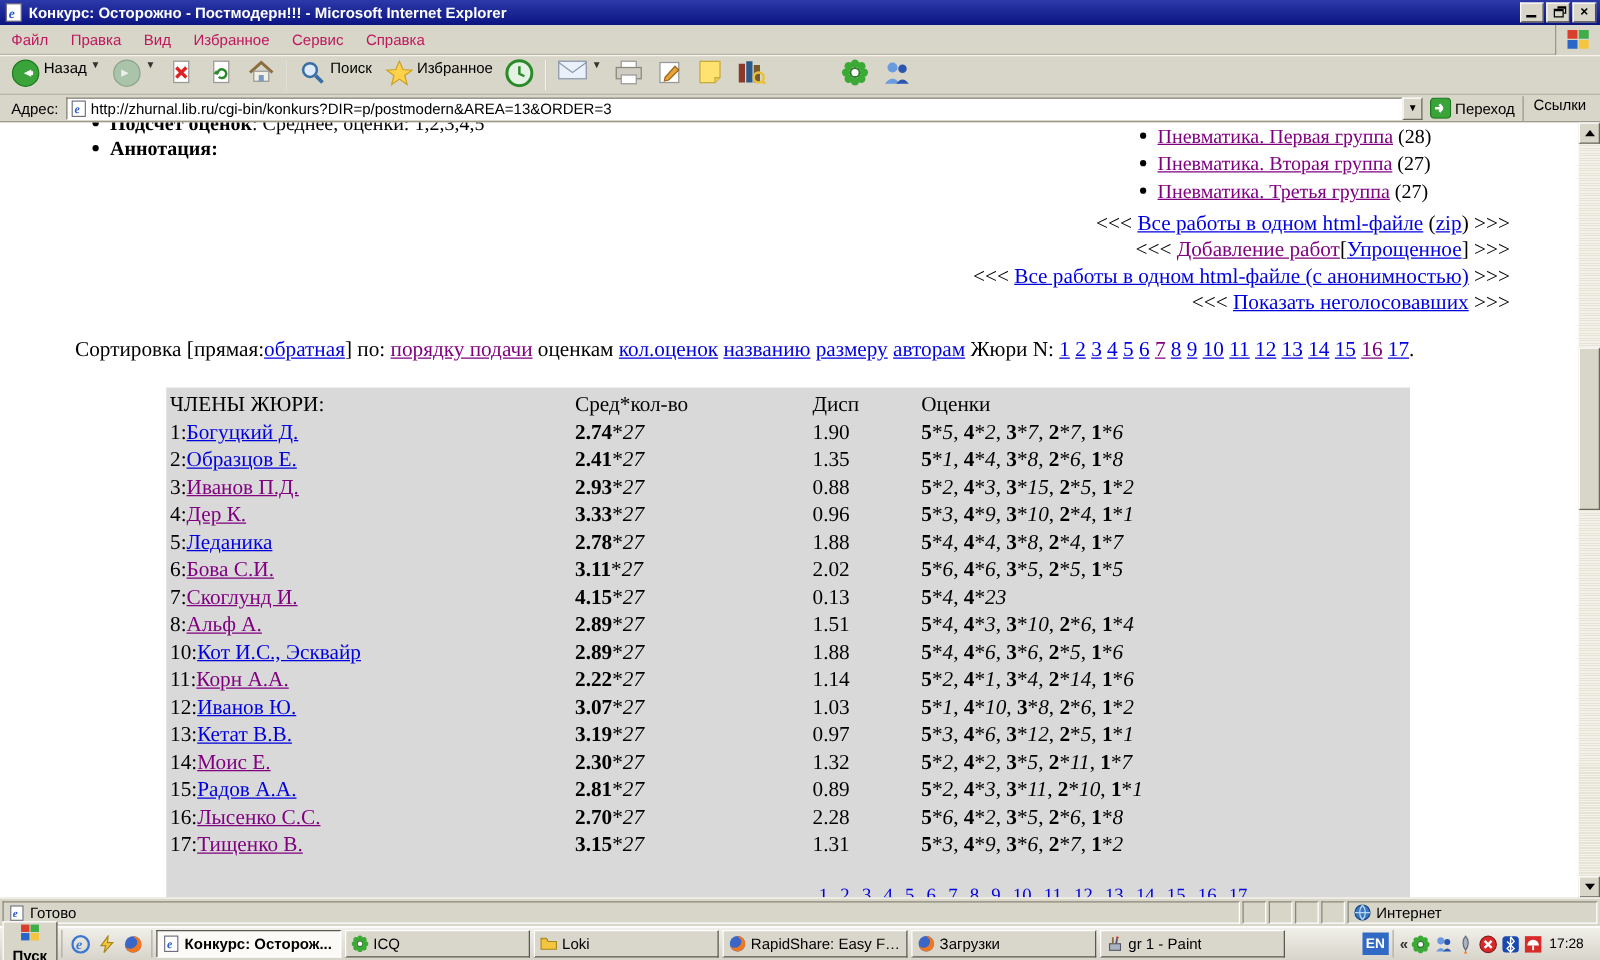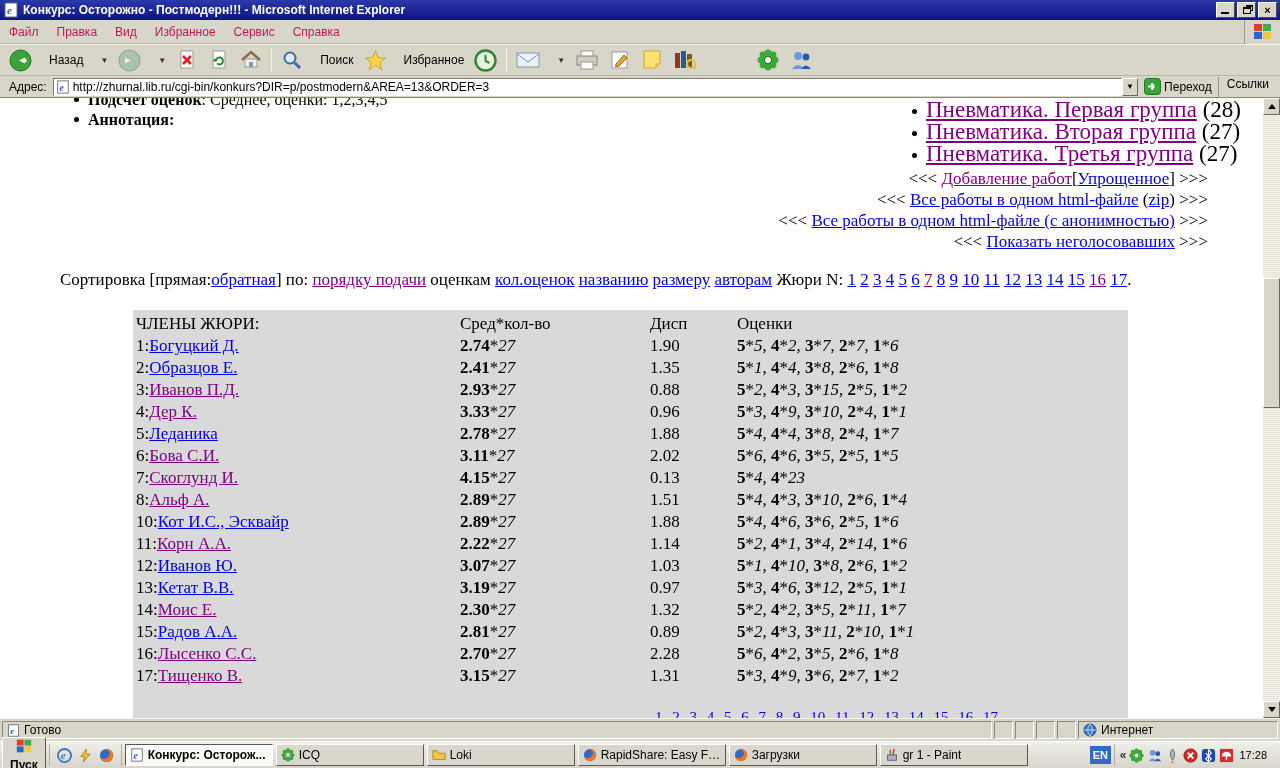--- a/index.html
+++ b/index.html
@@ -22,21 +22,21 @@
   .winbtn .restore-sq2 { position:absolute; left:8px; top:2px; width:7px; height:6px; border:1px solid #000; border-top-width:2px; background:#d8d5c9; }
 
   .menubar { position:absolute; top:20px; left:0; right:0; height:24px; background:#d8d5c9;
     display:flex; align-items:center; border-bottom:1px solid #b8b5a9; }
   .menu-item { font-size:12px; padding:0 9px; color:#be185d; }
   .menu-logo { margin-left:auto; width:36px; height:24px; border-left:1px solid #9a978b;
     display:flex; align-items:center; justify-content:center; background:#d8d5c9; }
 
   .toolbar { position:absolute; top:44px; left:0; right:0; height:32px; background:#d8d5c9;
     display:flex; align-items:center; border-top:1px solid #f5f3ec; border-bottom:1px solid #b8b5a9; padding-left:4px; }
-  .tbtn { display:flex; align-items:center; gap:17px; padding:2px 5px; font-size:12px; color:#000; height:30px; }
+  .tbtn { display:flex; gap:3px; padding:2px 5px; font-size:12px; color:#000; height:30px; }
   .tsep { width:1px; height:24px; background:#9a978b; border-right:1px solid #f5f3ec; margin:0 4px; }
   .caret { font-size:8px; color:#333; }
 
   .addressbar { position:absolute; top:76px; left:0; right:0; height:22px; background:#d8d5c9;
     display:flex; align-items:center; font-size:12px; padding:0 3px; border-bottom:1px solid #8a8779; }
   .addr-label { padding:0 6px; }
   .addr-field { flex:1; height:18px; background:#fff; border:1px solid; border-color:#7a7768 #fff #fff #7a7768;
     display:flex; align-items:center; padding-left:2px; overflow:hidden; }
   .addr-url { font-size:12px; white-space:nowrap; margin-left:3px; }
   .addr-drop { width:16px; height:18px; background:#d8d5c9; border:1px solid; border-color:#fff #6a675d #6a675d #fff;
@@ -45,21 +45,21 @@
   .links-label { border-left:1px solid #9a978b; padding:0 8px; height:20px; display:flex; align-items:flex-start; }
 
   
   .content { position:absolute; top:98px; left:0; width:1280px; height:620px; background:#fff;
     overflow:hidden; font-family:"Liberation Serif", serif; color:#000; }
   .lnk { color:#0000dd; text-decoration:underline; cursor:pointer; }
   .lnk.visited { color:#800080; }
   .bullet { display:inline-block; width:5px; height:5px; background:#000; border-radius:50%; margin-right:9px; vertical-align:3px; }
 
   .bullets-left { position:absolute; left:74px; top:-8px; font-size:16px; line-height:20px; white-space:nowrap; }
-  .bullets-right { position:absolute; left:912px; top:1px; font-size:23px; line-height:22px; white-space:nowrap; }
+  .bullets-right { position:absolute; left:912px; top:1px; font-size:16px; line-height:22px; white-space:nowrap; }
   .actions { position:absolute; right:72px; top:70px; text-align:right; font-size:17px; line-height:21px; white-space:nowrap; }
   .sortline { position:absolute; left:60px; top:172px; font-size:17px; white-space:nowrap; }
 
   .jury-table { position:absolute; left:133px; top:212px; width:995px; background:#d9d9d9;
     font-size:17px; padding-top:3px; height:420px; }
   .trow { display:grid; grid-template-columns:324px 190px 87px auto; height:22px; line-height:22px;
     padding-left:3px; white-space:nowrap; }
   .trow b { font-weight:bold; }
   .trow i { font-style:italic; }
   .next-numbers { position:absolute; left:522px; top:399px; font-size:15px; word-spacing:6px; white-space:nowrap; }
@@ -295,22 +295,22 @@
       <div><span class="bullet"></span><b>Аннотация:</b></div>
     </div>
 
     <div class="bullets-right" id="group-links">
         <div><span class="bullet"></span><span class="lnk visited">Пневматика. Первая группа</span><span> (28)</span></div>
         <div><span class="bullet"></span><span class="lnk visited">Пневматика. Вторая группа</span><span> (27)</span></div>
         <div><span class="bullet"></span><span class="lnk visited">Пневматика. Третья группа</span><span> (27)</span></div>
       </div>
 
     <div class="actions" id="action-lines">
+        <div><span>&lt;&lt;&lt; </span><span class="lnk">Все работы в одном html-файле</span><span> (</span><span class="lnk">zip</span><span>) &gt;&gt;&gt;</span></div>
         <div><span>&lt;&lt;&lt; </span><span class="lnk visited">Добавление работ</span><span>[</span><span class="lnk">Упрощенное</span><span>] &gt;&gt;&gt;</span></div>
-        <div><span>&lt;&lt;&lt; </span><span class="lnk">Все работы в одном html-файле</span><span> (</span><span class="lnk">zip</span><span>) &gt;&gt;&gt;</span></div>
         <div><span>&lt;&lt;&lt; </span><span class="lnk">Все работы в одном html-файле (с анонимностью)</span><span> &gt;&gt;&gt;</span></div>
         <div><span>&lt;&lt;&lt; </span><span class="lnk">Показать неголосовавших</span><span> &gt;&gt;&gt;</span></div>
       </div>
 
     <div class="sortline" id="sort-line"><span>Сортировка [прямая:</span><span class="lnk">обратная</span><span>] по: </span><span class="lnk visited">порядку подачи</span><span> оценкам </span><span class="lnk">кол.оценок</span><span> </span><span class="lnk">названию</span><span> </span><span class="lnk">размеру</span><span> </span><span class="lnk">авторам</span><span> Жюри N: </span><span class="lnk">1</span> <span class="lnk">2</span> <span class="lnk">3</span> <span class="lnk">4</span> <span class="lnk">5</span> <span class="lnk">6</span> <span class="lnk visited">7</span> <span class="lnk">8</span> <span class="lnk">9</span> <span class="lnk">10</span> <span class="lnk">11</span> <span class="lnk">12</span> <span class="lnk">13</span> <span class="lnk">14</span> <span class="lnk">15</span> <span class="lnk visited">16</span> <span class="lnk">17</span><span>.</span></div>
 
     <div class="jury-table" id="jury-table">
         <div class="trow">
           <span>ЧЛЕНЫ ЖЮРИ:</span>
           <span>Сред*кол-во</span>

